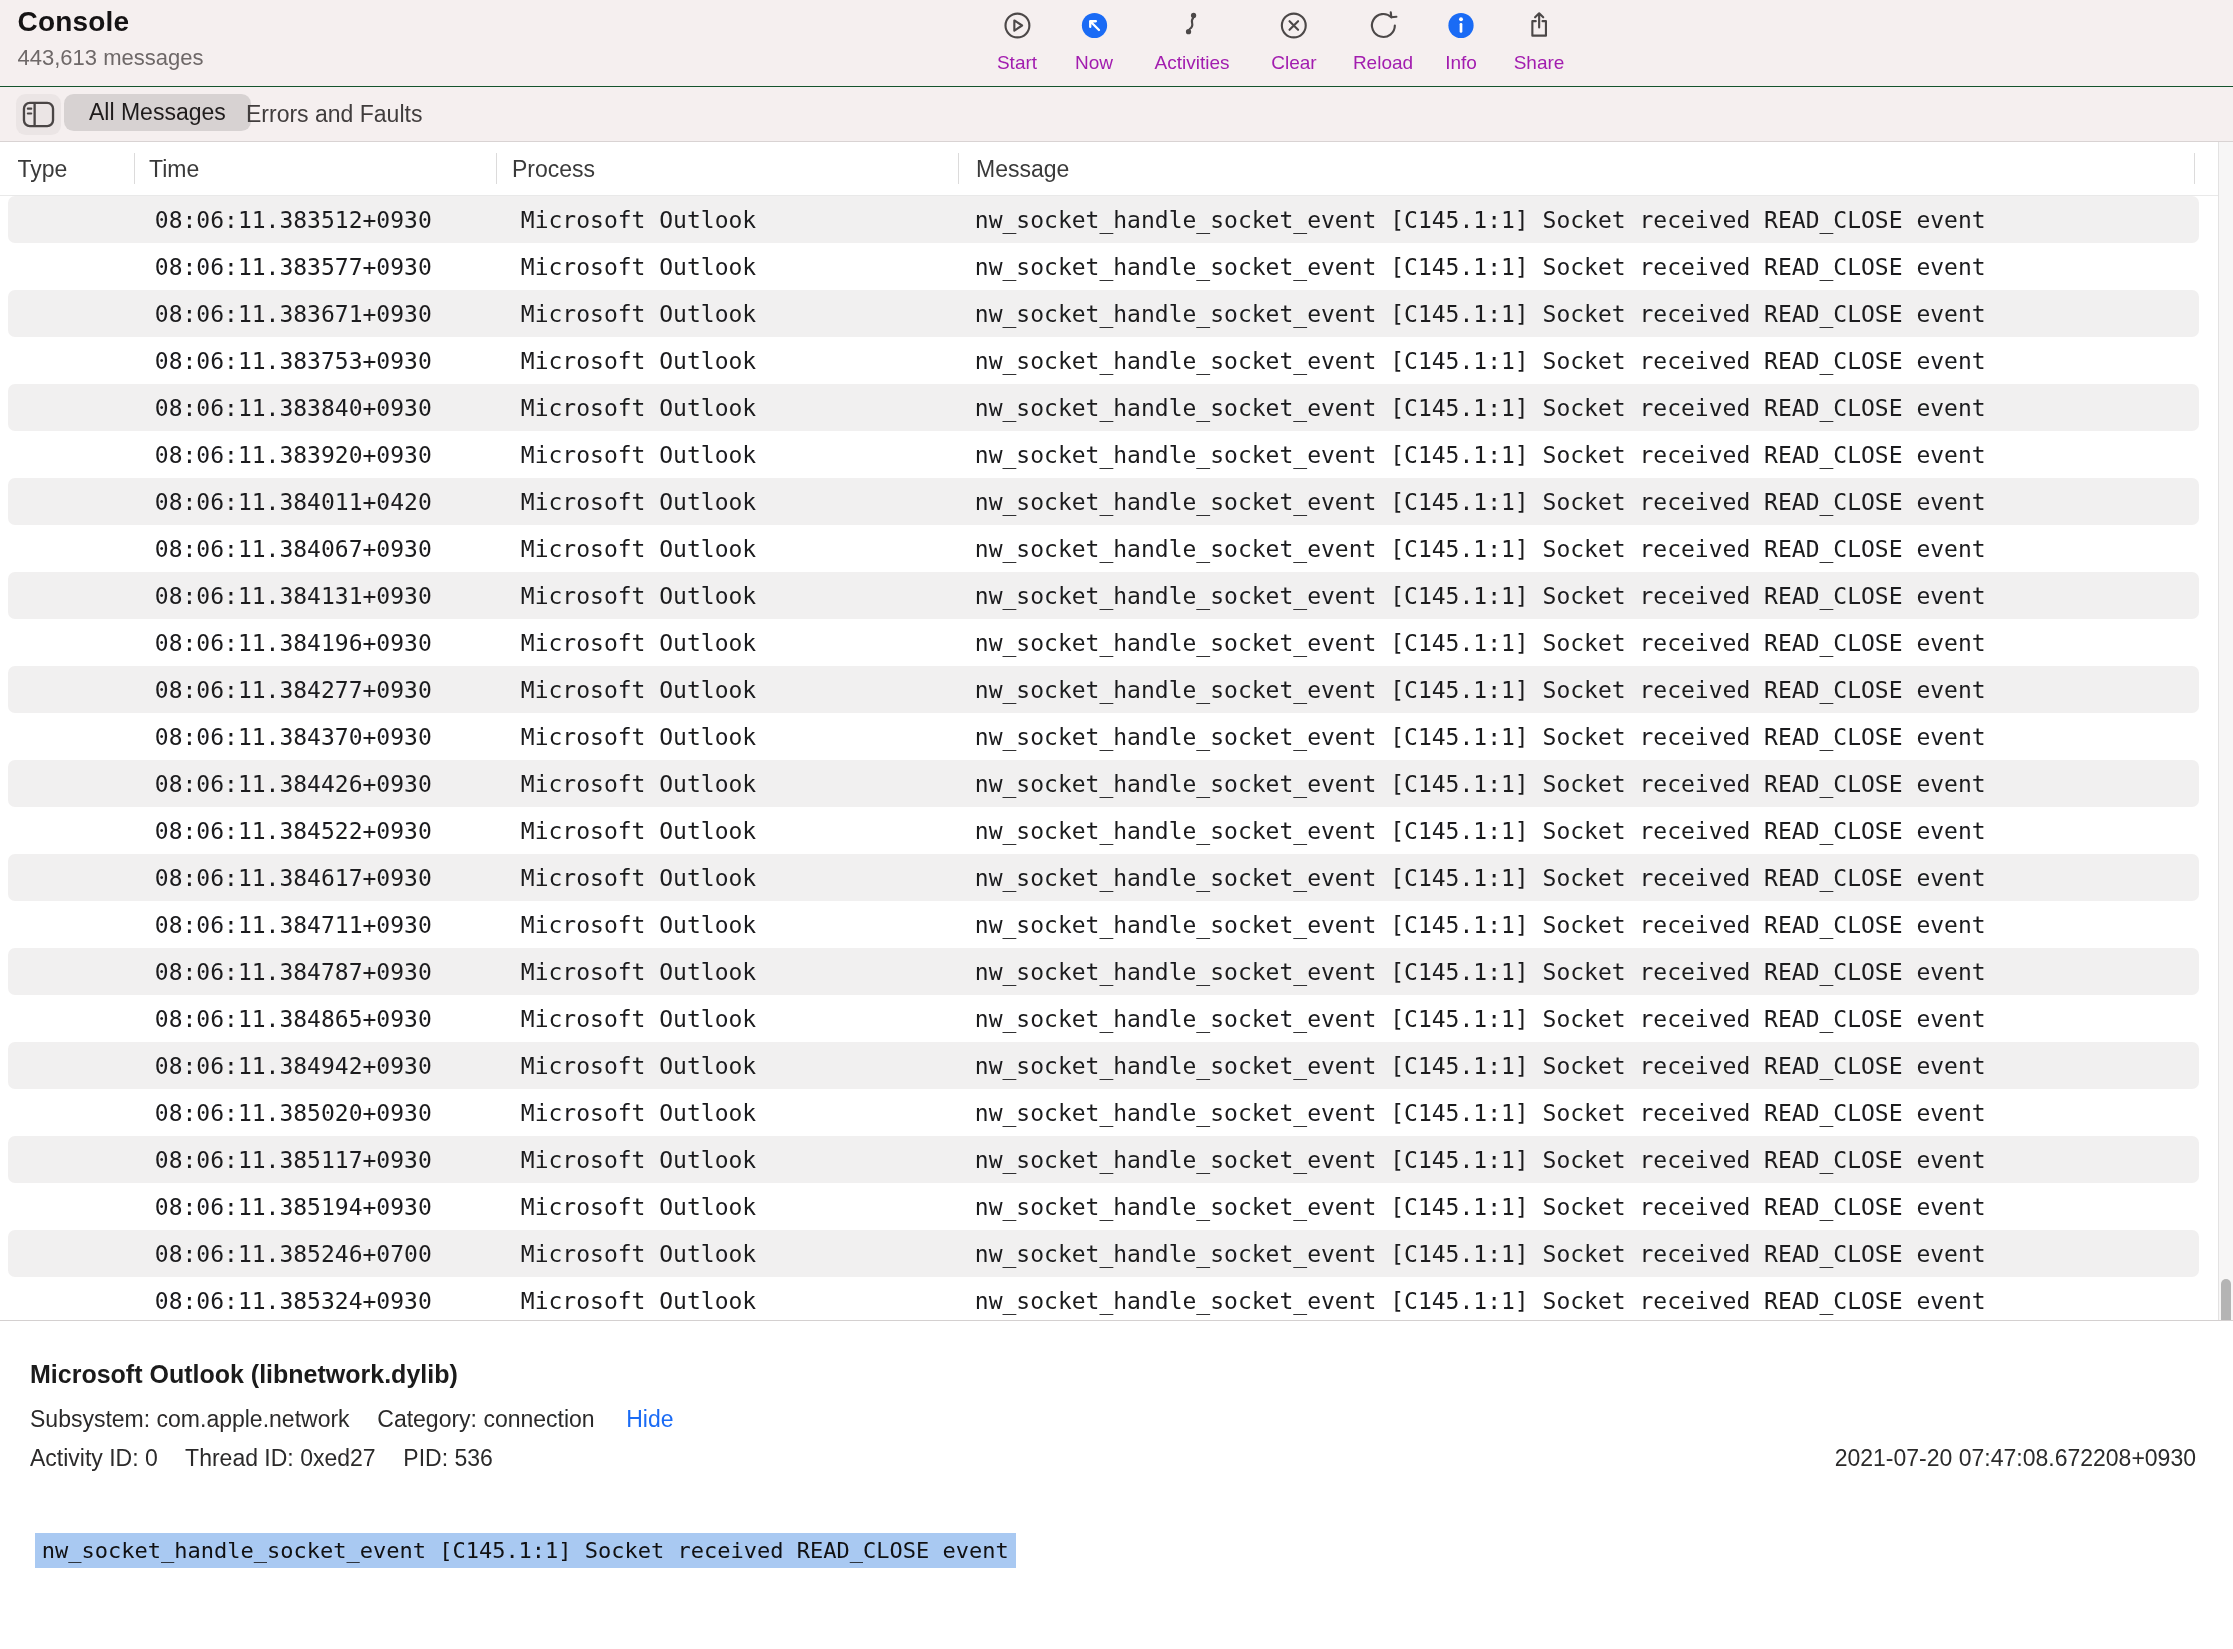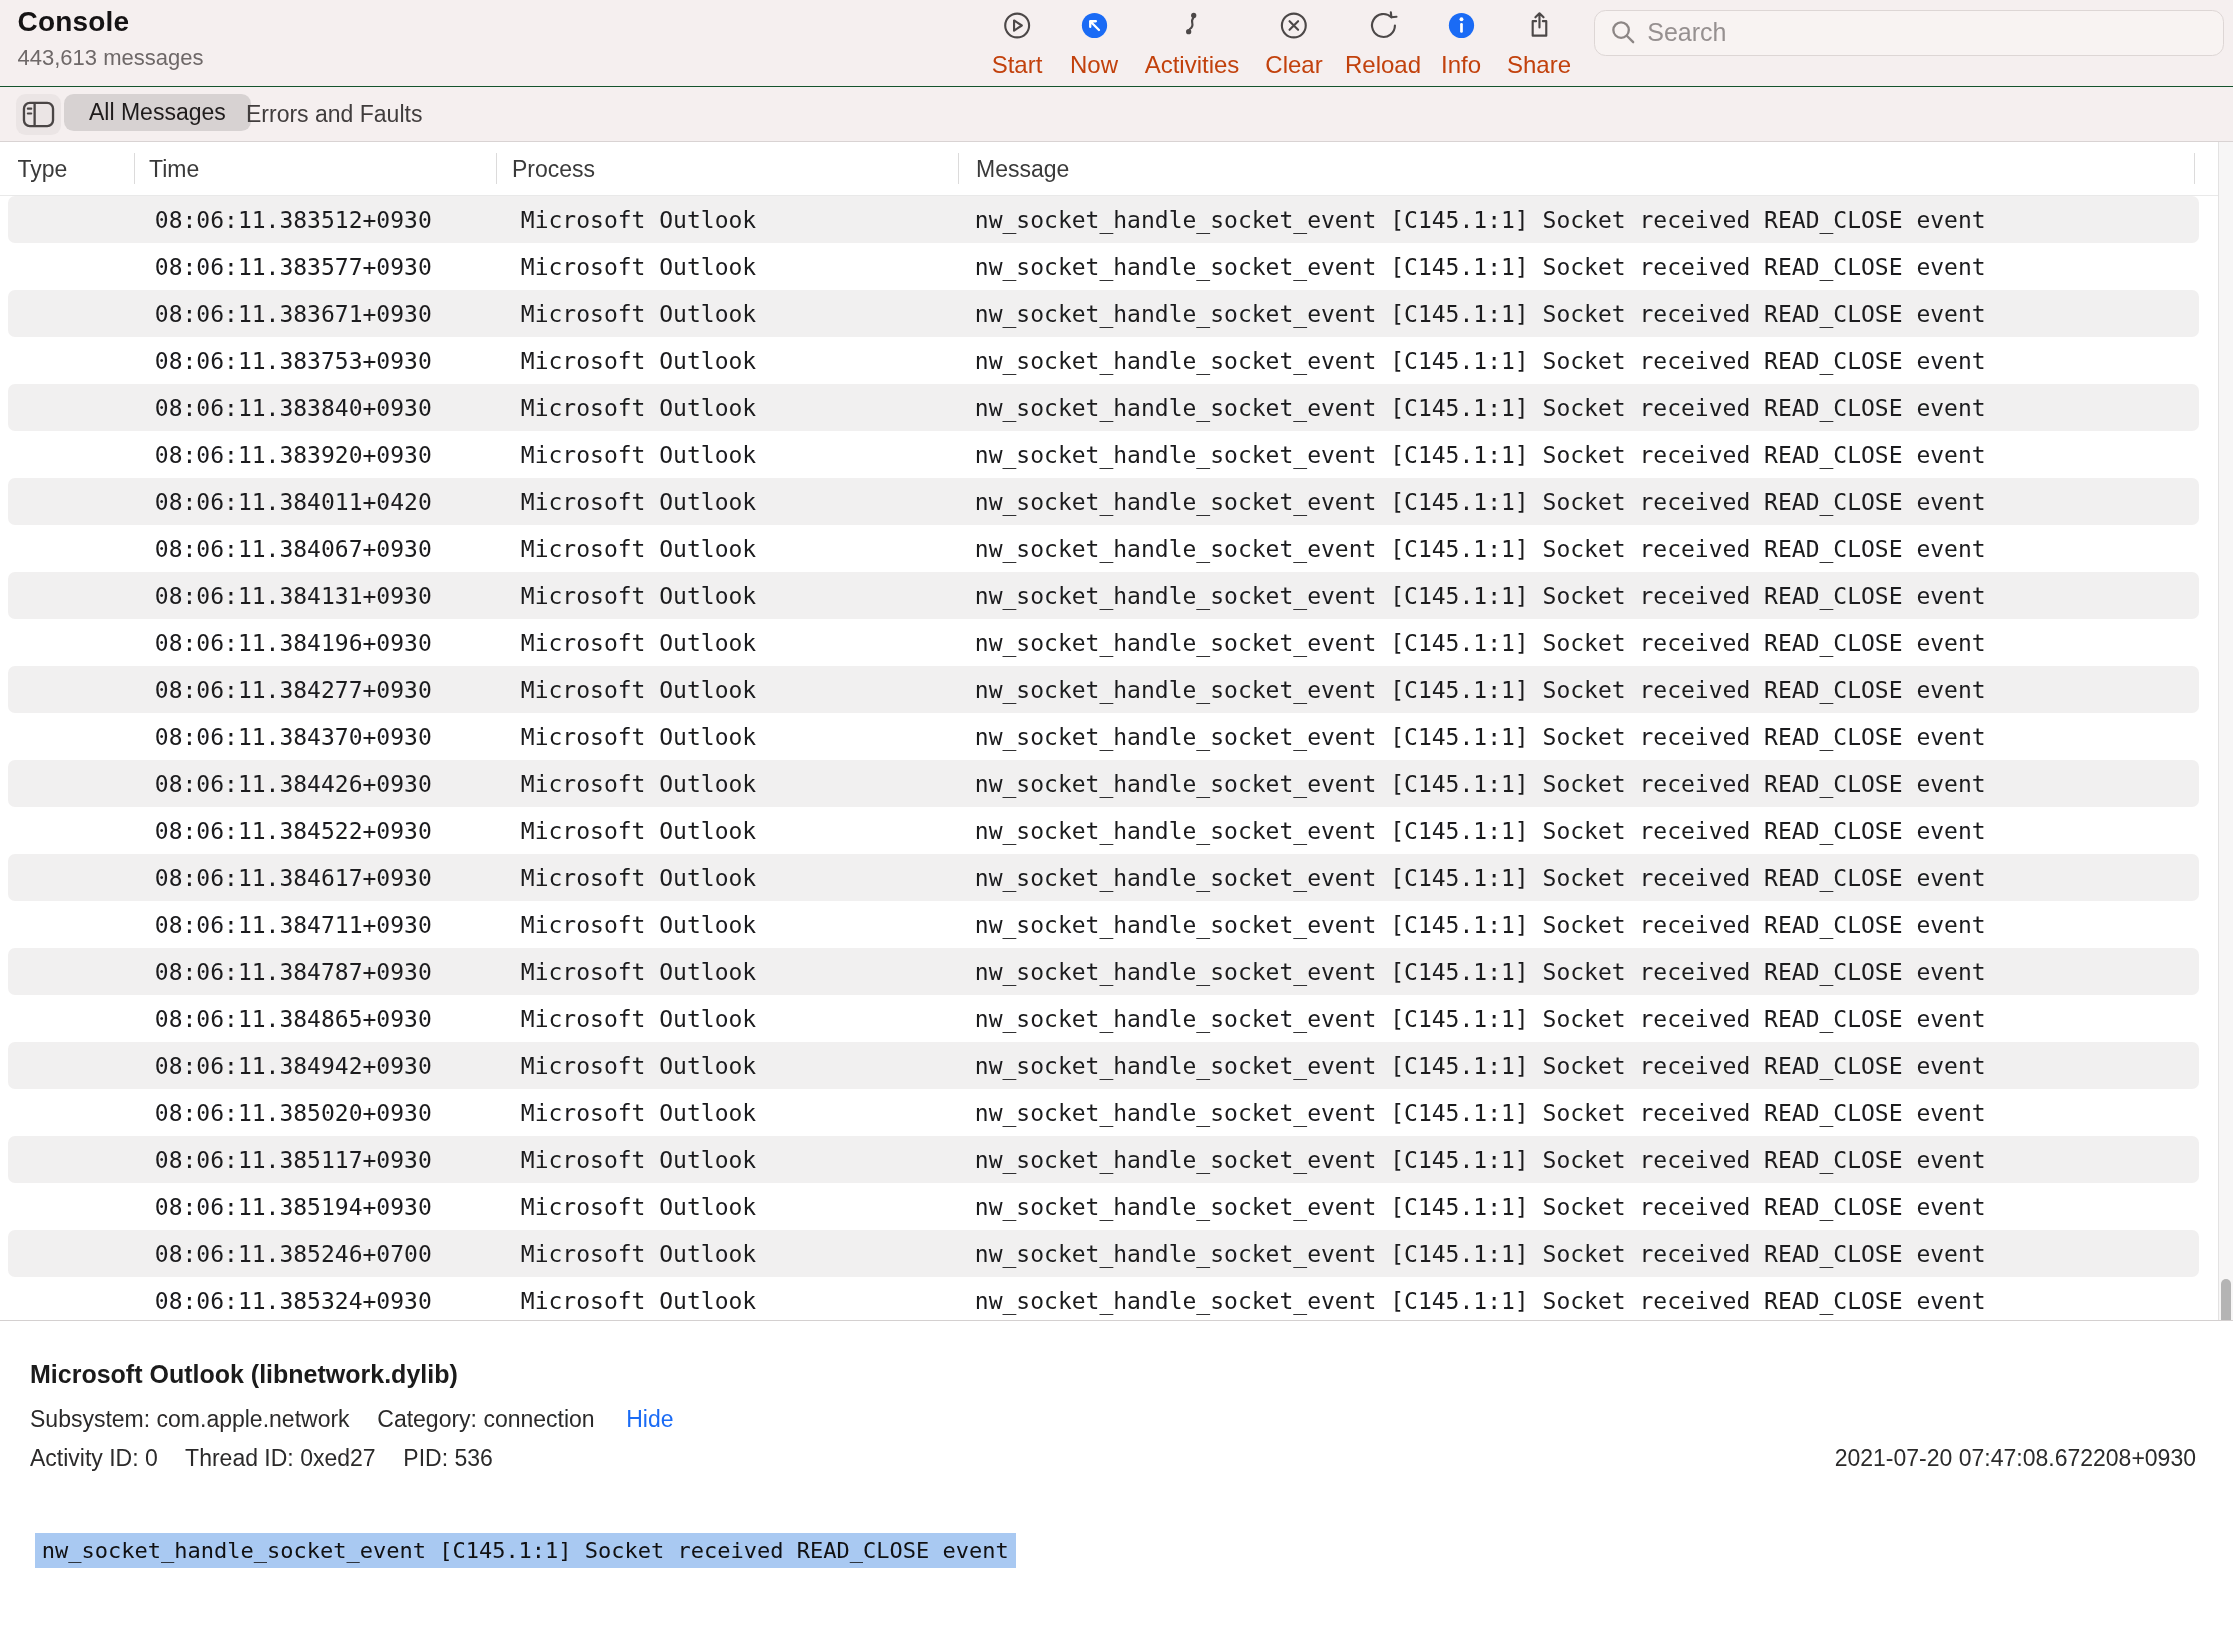--- a/index.html
+++ b/index.html
@@ -11,21 +11,21 @@
   :root { --accent:#1a6bf5; --selection:#a9c9f2; --stripe:#f1f0f0; }
 
   
   .toolbar { position:absolute; top:0; left:0; right:0; height:86px;
     background:#f5efef; border-bottom:2px solid #14532d;text-decoration:underline; }
   .app-title { position:absolute; left:17.5px; top:5.8px; font-size:28px; font-weight:bold; color:#151314; letter-spacing:0.2px; }
   .app-subtitle { position:absolute; left:17.5px; top:45px; font-size:22px; color:#6e6868; }
   .tb-btn { position:absolute; top:0; transform:translateX(-50%);
     display:flex; flex-direction:column; align-items:center; cursor:default; }
   .tb-btn svg { display:block; margin-top:8.7px; }
-  .tb-btn .tb-label { margin-top:11.6px; font-size:24px; color:#c2410c; line-height:1; }
+  .tb-btn .tb-label { margin-top:11.6px; font-size:19px; color:#a21caf; line-height:1; }
   .ico-stroke { stroke:#4c4848; stroke-width:2.2; fill:none; stroke-linecap:round; stroke-linejoin:round; }
   .ico-accent-bg { fill:var(--accent); }
   .ico-on-accent { stroke:#ffffff; stroke-width:2.4; fill:none; stroke-linecap:round; stroke-linejoin:round; }
   .search-field { position:absolute; left:1594px; top:9.7px; width:630px; height:46px;
     box-sizing:border-box; background:#f8f3f2; border:1.9px solid #ddd6d5; border-radius:11.6px;
     display:flex; align-items:center; }
   .search-field svg { margin-left:13.6px; flex:none; }
   .search-field input { flex:1; border:none; outline:none; background:transparent;
     font-family:"Liberation Sans", sans-serif; font-size:25px; color:#2b2828; padding:0 9.7px; }
   .search-field input::placeholder { color:#969090; opacity:1; }
@@ -138,27 +138,20 @@
     </div>
 
     <div class="tb-btn" style="left:1539px">
       <svg width="33" height="33" viewBox="0 0 34 34">
         <path class="ico-stroke" d="M13.5,12.5 H10 V27.5 H24 V12.5 H20.5"></path>
         <path class="ico-stroke" d="M17,19 V4.5 M12.8,8.6 L17,4.4 L21.2,8.6"></path>
       </svg>
       <span class="tb-label">Share</span>
     </div>
 
-    <div class="search-field">
-      <svg width="29" height="29" viewBox="0 0 30 30">
-        <circle cx="12.5" cy="12.5" r="8" fill="none" stroke="#8c8685" stroke-width="2.4"></circle>
-        <path d="M18.4,18.4 L25,25" stroke="#8c8685" stroke-width="2.4" stroke-linecap="round"></path>
-      </svg>
-      <input type="text" placeholder="Search" style="">
-    </div>
   </div>
 
   <div class="filterbar">
     <div class="sidebar-btn">
       <svg width="37" height="31" viewBox="0 0 38 32">
         <rect x="4" y="4" width="30" height="24" rx="6" fill="none" stroke="#4a4545" stroke-width="2.4"></rect>
         <path d="M15,4 V28" stroke="#4a4545" stroke-width="2.4"></path>
         <path d="M8,10 h3.5 M8,15 h3.5" stroke="#4a4545" stroke-width="2.2" stroke-linecap="round"></path>
       </svg>
     </div>

